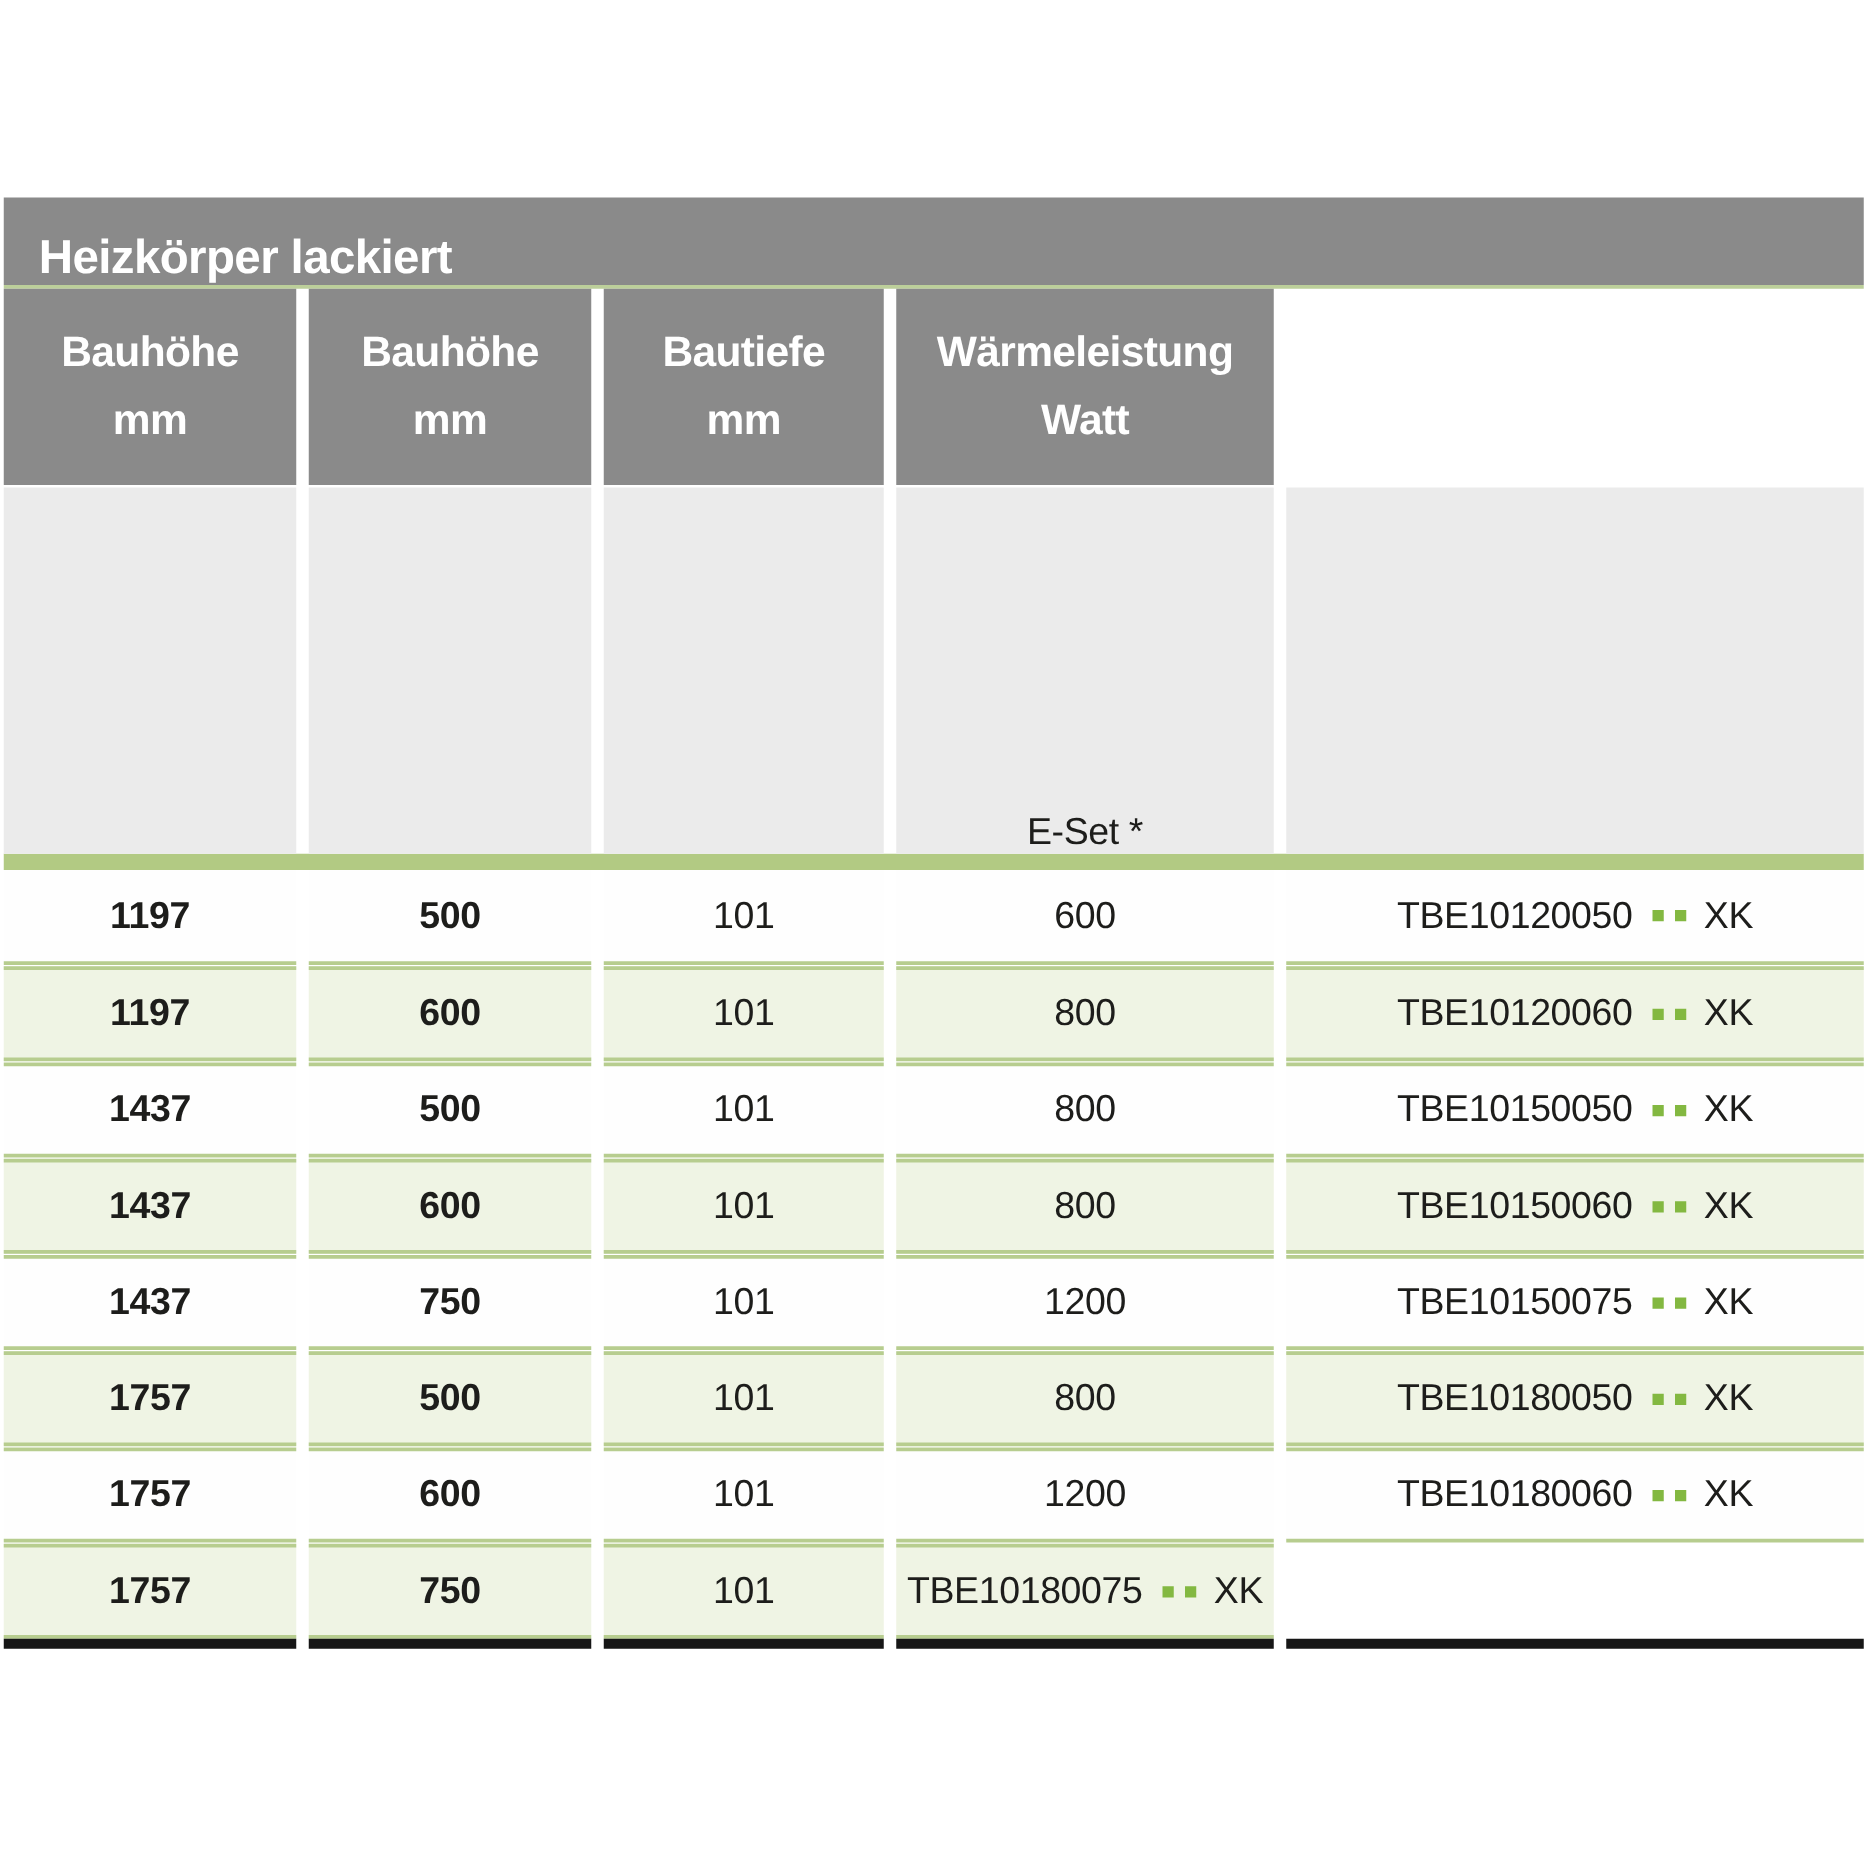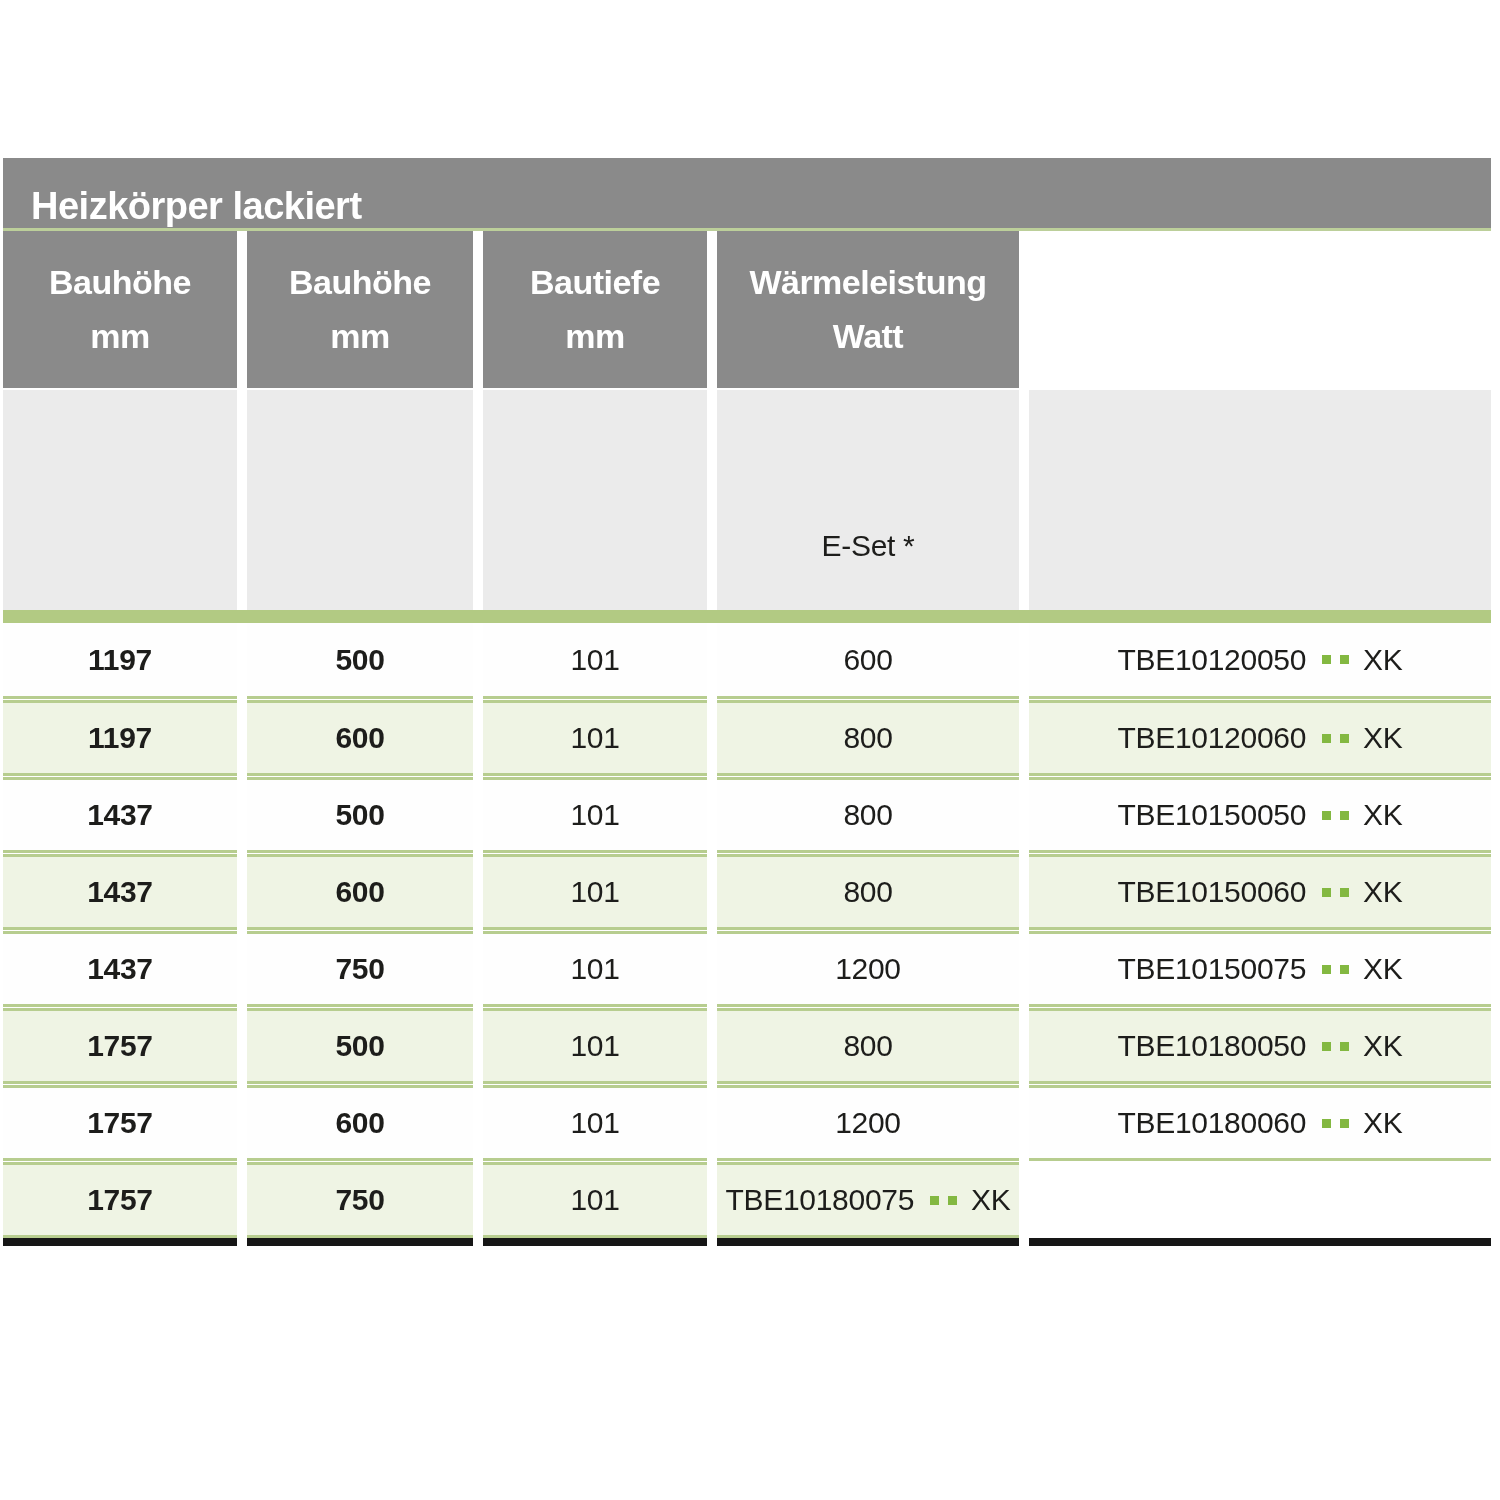--- a/index.html
+++ b/index.html
@@ -50,24 +50,24 @@
   }
   .hline {
     color: #ffffff;
     font-size: 34px;
     font-weight: bold;
     line-height: 1.58;
     letter-spacing: -0.5px;
   }
   .shcell {
     background: #ebebeb;
-    height: 220px;
+    height: 293px;
     display: flex;
     justify-content: center;
-    align-items: center;
+    align-items: flex-end;
     box-sizing: border-box;
     padding-top: 92px;
   }
   .shcell .eset { font-size: 30px; color: #1d1d1b; letter-spacing: -0.3px; }
   .thick-bar { height: 13px; background: #b2ca83; }
   .rows-wrap { display: flex; flex-direction: column; row-gap: 1px; background: #ffffff; }
   .dcell {
     box-sizing: border-box;
     height: 76px;
     border-top: 3px solid #b7cd8f;

